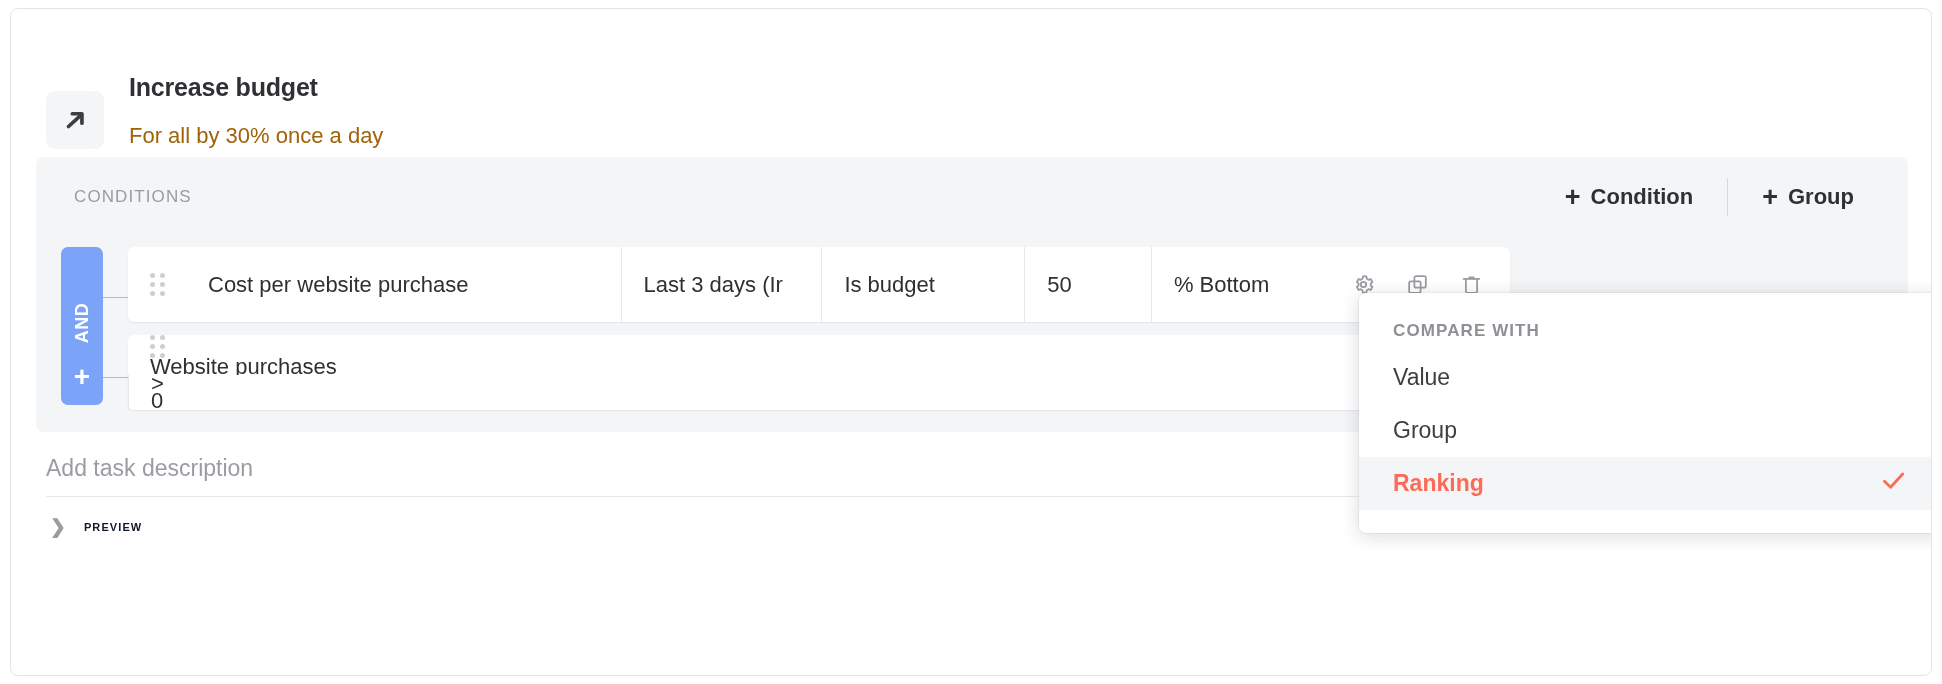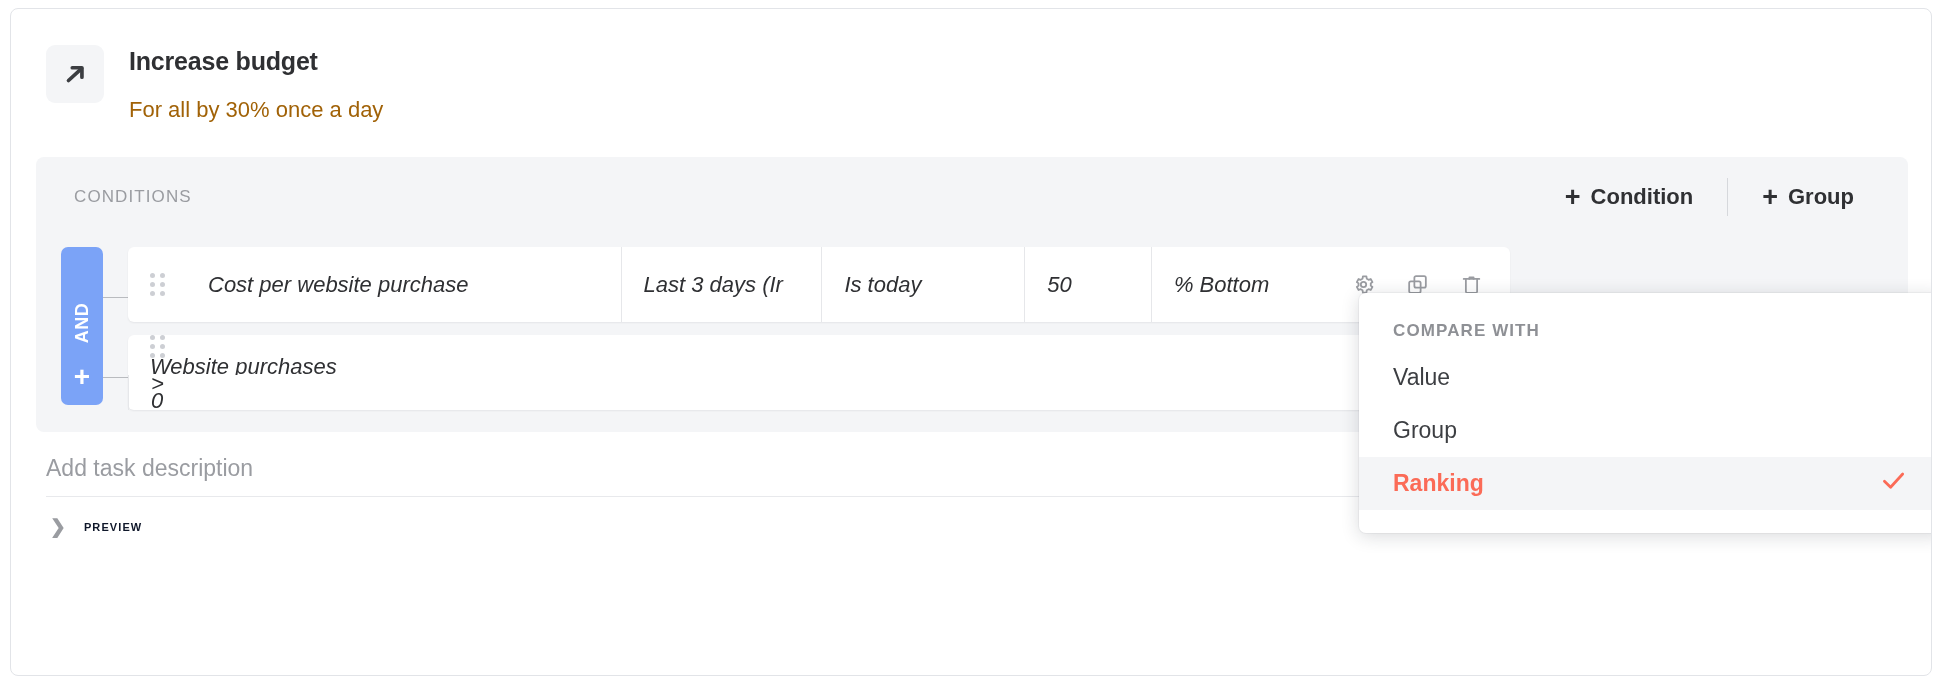--- a/index.html
+++ b/index.html
@@ -19,25 +19,25 @@
     height: 668px;
     background: #ffffff;
     border: 1px solid #e2e4e8;
     border-radius: 8px;
     overflow: hidden;
   }
 
   
   .task-header {
     position: absolute;
-    left: 0; top: 0;
+    left: 0; top: 8px;
     width: 100%;
     height: 132px;
     display: flex;
-    align-items: flex-start;
+    align-items: flex-end;
     padding: 36px 0 0 35px;
   }
   .task-icon-box {
     width: 58px;
     height: 58px;
     background: #f4f5f7;
     border-radius: 9px;
     flex: 0 0 auto;
     position: relative;
   }
@@ -163,21 +163,20 @@
   .cond-row {
     position: absolute;
     left: 92px;
     width: 1382px;
     height: 75px;
     background: #ffffff;
     border-radius: 6px;
     display: flex;
     align-items: stretch;
     box-shadow: 0 1px 2px rgba(25,30,40,0.07);
-    font-style: italic;
   }
   .cond-row.row1 { top: 10px; }
   .cond-row.row2 { top: 98px; flex-direction: column; }
 
   .drag-cell {
     width: 58px;
     display: flex;
     align-items: center;
     justify-content: center;
     flex: 0 0 auto;
@@ -362,21 +361,21 @@
             <i></i>
               <i></i>
               <i></i>
               <i></i>
               <i></i>
               <i></i>
           </span>
         </div>
         <div class="cell r1-metric">Cost per website purchase</div>
         <div class="cell r1-range">Last 3 days (Ir</div>
-        <div class="cell r1-operator">Is today</div>
+        <div class="cell r1-operator">Is budget</div>
         <div class="cell r1-value">50</div>
         <div class="cell r1-rank">% Bottom</div>
         <div class="cell r1-icons">
           <span class="icon-btn">
             <svg width="25" height="25" viewBox="0 0 24 24" fill="none" stroke="currentColor" stroke-width="1.7" stroke-linecap="round" stroke-linejoin="round">
               <circle cx="12" cy="12" r="2.6"></circle>
               <path d="M19 12a7.3 7.3 0 0 0-.08-1.05l1.7-1.28-1.7-2.94-2 .78a7 7 0 0 0-1.82-1.05L14.8 4.3h-3.4l-.3 2.16a7 7 0 0 0-1.82 1.05l-2-.78-1.7 2.94 1.7 1.28A7.3 7.3 0 0 0 7.2 12c0 .36.03.71.08 1.05l-1.7 1.28 1.7 2.94 2-.78c.55.44 1.16.79 1.82 1.05l.3 2.16h3.4l.3-2.16a7 7 0 0 0 1.82-1.05l2 .78 1.7-2.94-1.7-1.28c.05-.34.08-.69.08-1.05z"></path>
             </svg>
           </span>
           <span class="icon-btn">

